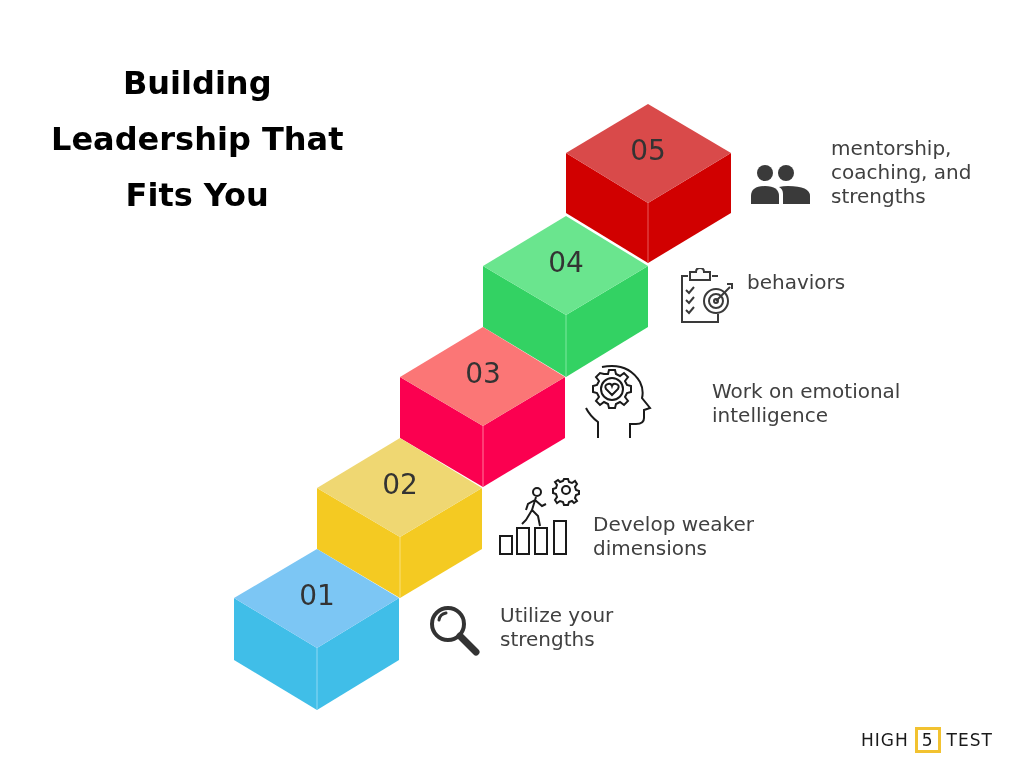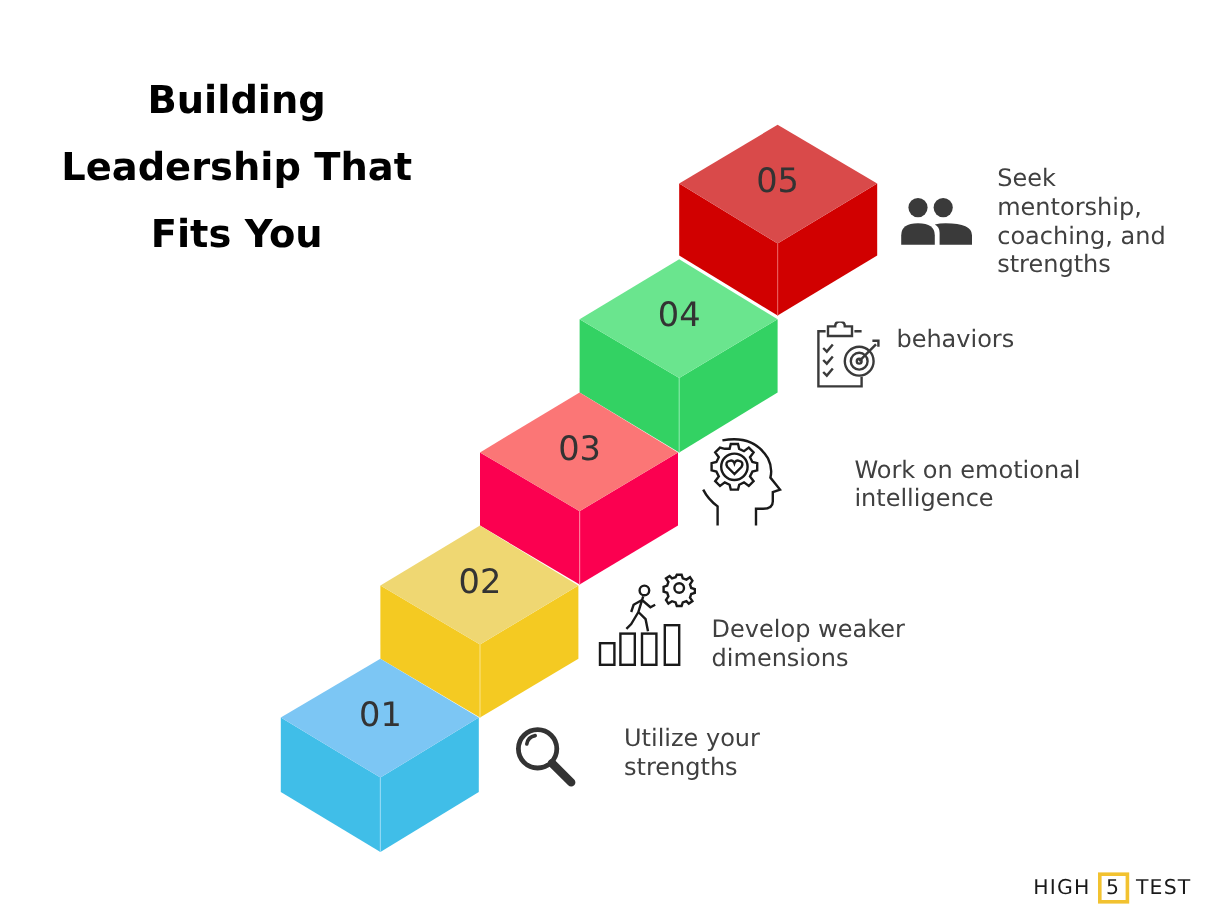--- a/index.html
+++ b/index.html
@@ -65,21 +65,20 @@
   </g>
 </svg>
 
 <svg class="icon" style="left:750px;top:162px;" width="62" height="44" viewBox="0 0 62 44">
   <circle cx="15" cy="11" r="8" fill="#3a3a3a"></circle>
   <circle cx="36" cy="11" r="8" fill="#3a3a3a"></circle>
   <path d="M1,42 L1,34 Q1,24 15,24 Q29,24 29,34 L29,42 Z" fill="#3a3a3a"></path>
   <path d="M33,42 L33,32 Q33,27 29,25 Q33,24 38,24 Q60,24 60,34 L60,42 Z" fill="#3a3a3a"></path>
 </svg>
 <div class="step-label" style="left:831px;top:136px;">
-  <div>Seek</div>
   <div>mentorship,</div>
   <div>coaching, and</div>
   <div>strengths</div>
 </div>
 
 <svg class="icon" style="left:680px;top:268px;" width="58" height="56" viewBox="0 0 58 56">
   <g fill="none" stroke="#3a3a3a" stroke-width="2">
     <path d="M8,8 L2,8 L2,54 L38,54 L38,46"></path>
     <path d="M38,8 L32,8"></path>
     <path d="M10,4 L16,4 Q16,0 20,0 Q24,0 24,4 L30,4 L30,12 L10,12 Z"></path>
@@ -126,21 +125,21 @@
 <div class="step-label" style="left:593px;top:485px;margin-top:27px;">
   <div>Develop weaker</div>
   <div>dimensions</div>
 </div>
 
 <svg class="icon" style="left:428px;top:604px;" width="54" height="54" viewBox="0 0 54 54">
   <circle cx="20" cy="20" r="16" fill="none" stroke="#333333" stroke-width="4"></circle>
   <path d="M11,16 Q12,10 18,9" fill="none" stroke="#333333" stroke-width="3" stroke-linecap="round"></path>
   <line x1="32" y1="32" x2="48" y2="48" stroke="#333333" stroke-width="7" stroke-linecap="round"></line>
 </svg>
-<div class="step-label" style="left:500px;top:603px;margin-left:20px;">
+<div class="step-label" style="left:500px;top:603px;">
   <div>Utilize your</div>
   <div>strengths</div>
 </div>
 
 <div class="logo">
   <span>HIGH</span>
   <span class="five">5</span>
   <span>TEST</span>
 </div>
 

